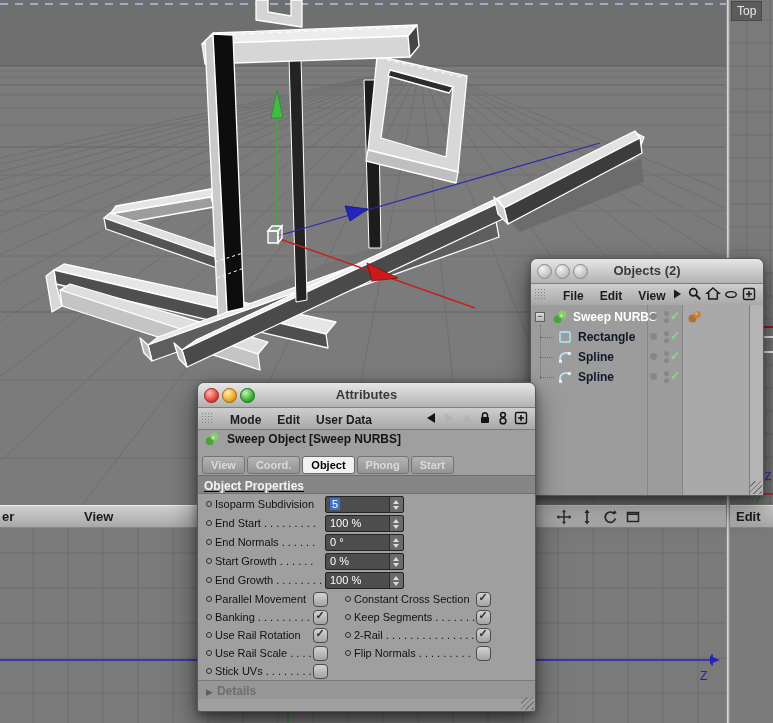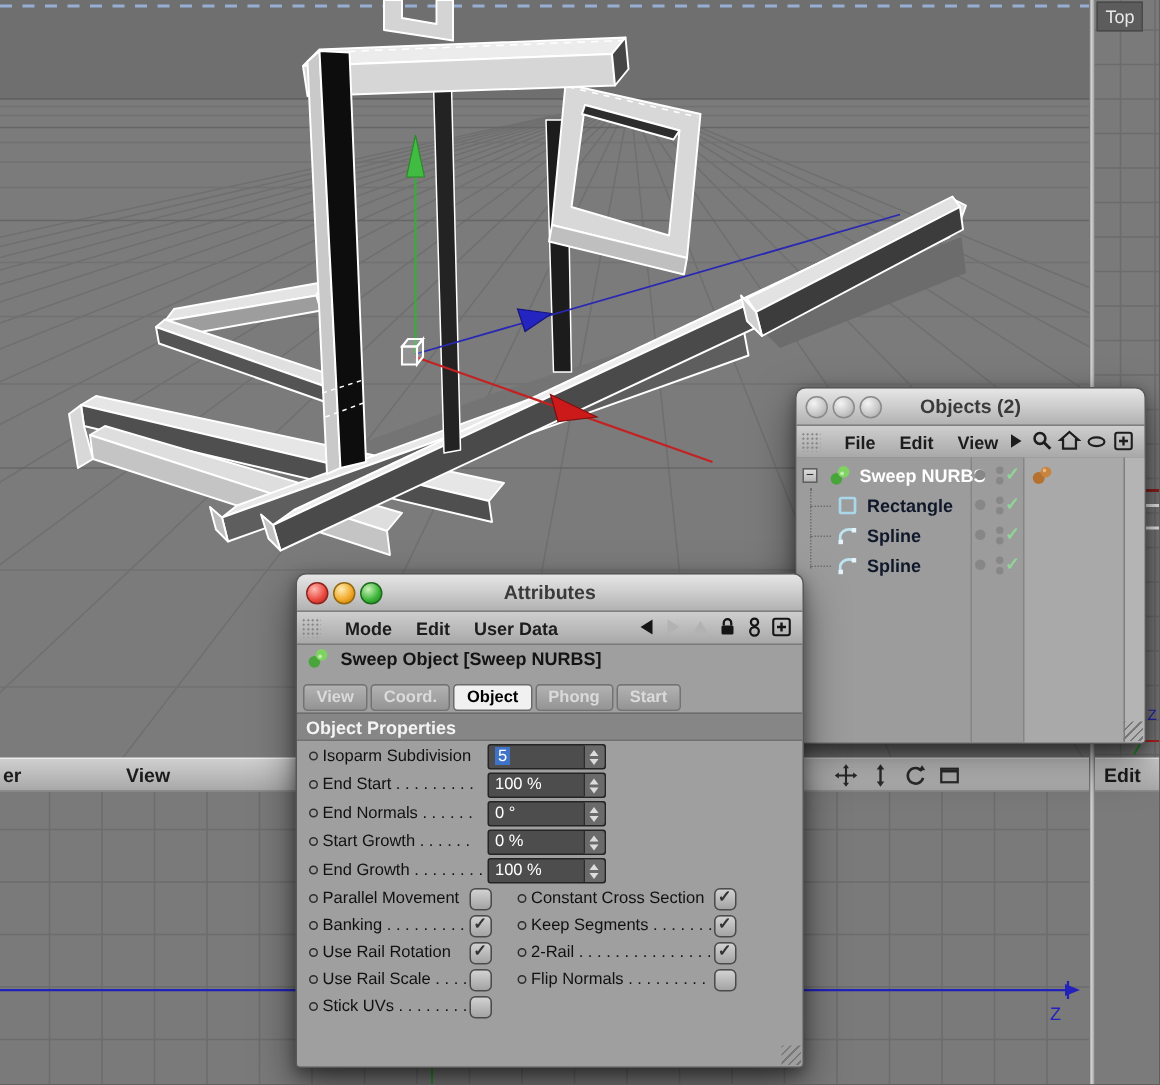--- a/index.html
+++ b/index.html
@@ -67,21 +67,21 @@
   
   .am-objheader{position:absolute;left:0;top:45px;width:100%;height:24px;}
   .am-objheader .oh-icon{position:absolute;left:6px;top:3px;width:17px;height:17px;}
   .am-objheader .oh-label{position:absolute;left:29px;top:4px;font-size:12px;font-weight:bold;color:#141414;}
   .am-tabs{position:absolute;left:4px;top:72px;height:18px;}
   .tab{display:inline-block;height:16px;line-height:16px;padding:0 8px;margin-right:2px;
     border:1px solid #737373;border-radius:3px;background:linear-gradient(#b2b2b2,#949494);
     color:#dadada;font-size:11px;font-weight:bold;cursor:default;}
   .tab.active{background:#f1f1f1;color:#000;border-color:#6a6a6a;}
   .am-section{position:absolute;left:0;top:92px;width:100%;height:17px;background:#868686;
-    border-top:1px solid #6d6d6d;border-bottom:1px solid #707070;}
+    border-top:1px solid #6d6d6d;border-bottom:1px solid #707070;text-decoration:underline;}
   .am-section span{font-size:12px;font-weight:bold;color:#f4f4f4;margin-left:6px;line-height:17px;}
   .am-row{position:absolute;left:0;width:100%;height:19px;}
   .blt{position:absolute;top:6px;width:4px;height:4px;border:1px solid #2e2e2e;border-radius:50%;}
   .am-lbl{position:absolute;top:3px;font-size:11px;color:#111;white-space:nowrap;cursor:default;}
   .fld{position:absolute;left:127px;top:1px;width:77px;height:15px;background:#4d4d4d;
     border:1px solid #242424;border-radius:2px;box-sizing:content-box;cursor:text;}
   .fld .val{position:absolute;left:4px;top:1px;font-size:11px;color:#fff;}
   .fld .val.sel{background:#3e73c8;padding:0 2px;}
   .stp{position:absolute;right:0;top:0;bottom:0;width:13px;background:#6a6a6a;
     border-left:1px solid #2c2c2c;border-radius:0 2px 2px 0;cursor:default;}
@@ -616,16 +616,19 @@
           <span class="cb on" style="left: 278px;">
             <span class="mk">✓</span>
           </span>
         </div>
         <div class="am-row" style="top: 261px;">
           <span class="blt" style="left: 147px;"></span>
           <span class="am-lbl" style="left: 156px;">Flip Normals . . . . . . . . .</span>
           <span class="cb" style="left: 278px;"></span>
         </div>
       </div>
+    <div class="am-details">
+      <span class="tri">▶</span><span class="dl">Details</span>
+    </div>
     <div class="resize-grip"></div>
   </div>
 
 </div>
 
 </body></html>

